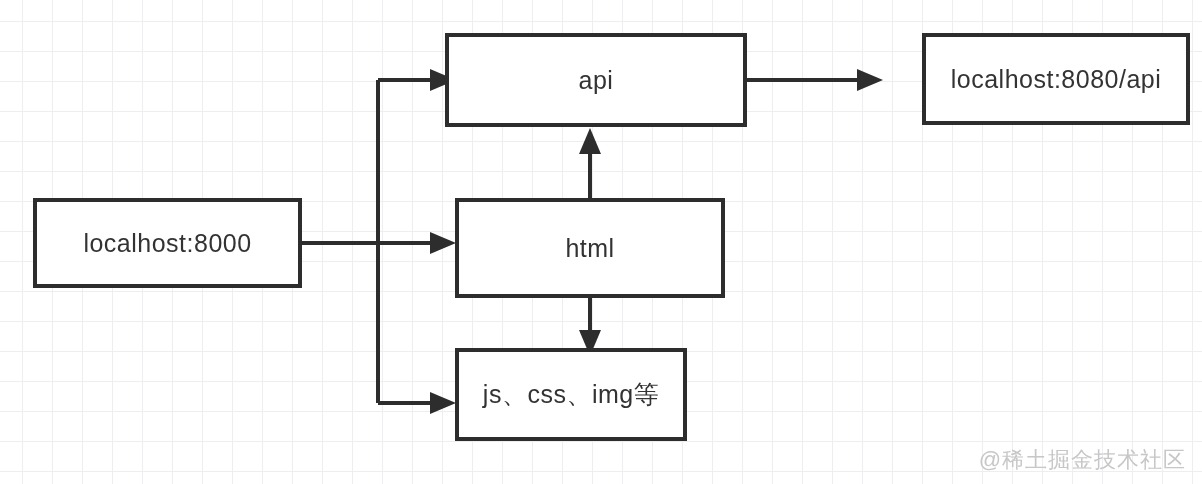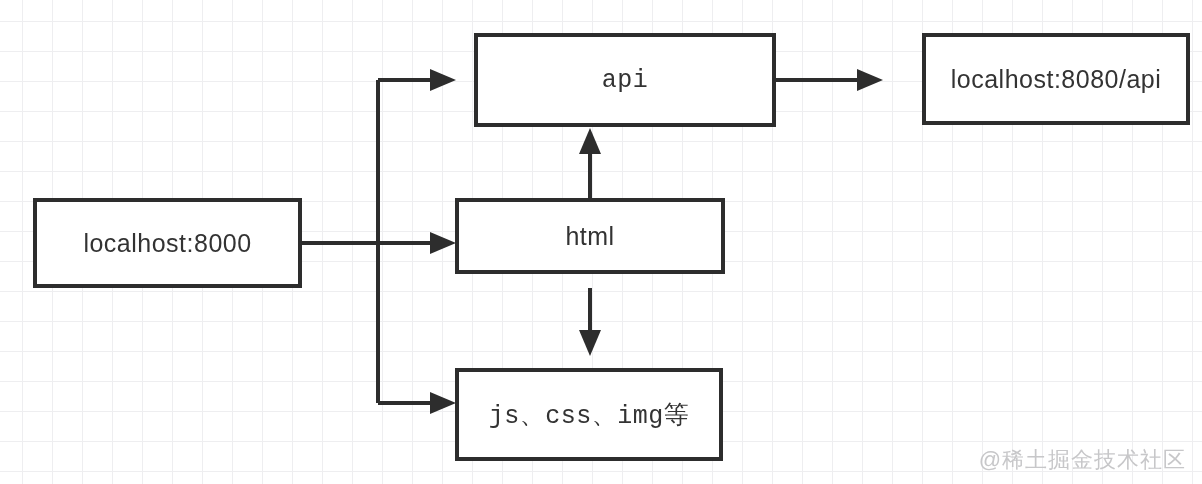--- a/index.html
+++ b/index.html
@@ -34,23 +34,23 @@
     background: #ffffff;
     border: 4px solid #2d2d2d;
     display: flex;
     align-items: center;
     justify-content: center;
     font-size: 25px;
     color: #333333;
     letter-spacing: 0.5px;
   }
   .node-client  { left: 33px;  top: 198px; width: 269px; height: 90px; }
-  .node-api     { left: 474px; top: 33px;  width: 302px; height: 94px; font-family: Liberation Mono, monospace; }
-  .node-html    { left: 455px; top: 198px; width: 270px; height: 76px; }
-  .node-assets  { left: 455px; top: 368px; width: 268px; height: 93px; font-family: Liberation Mono, monospace; }
+  .node-api     { left: 445px; top: 33px;  width: 302px; height: 94px; }
+  .node-html    { left: 455px; top: 198px; width: 270px; height: 100px; }
+  .node-assets  { left: 455px; top: 348px; width: 232px; height: 93px; }
   .node-backend { left: 922px; top: 33px;  width: 268px; height: 92px; }
   .watermark {
     position: absolute;
     right: 16px;
     bottom: 9px;
     z-index: 3;
     font-size: 22px;
     color: #c7c7c9;
     letter-spacing: 1px;
     user-select: none;

